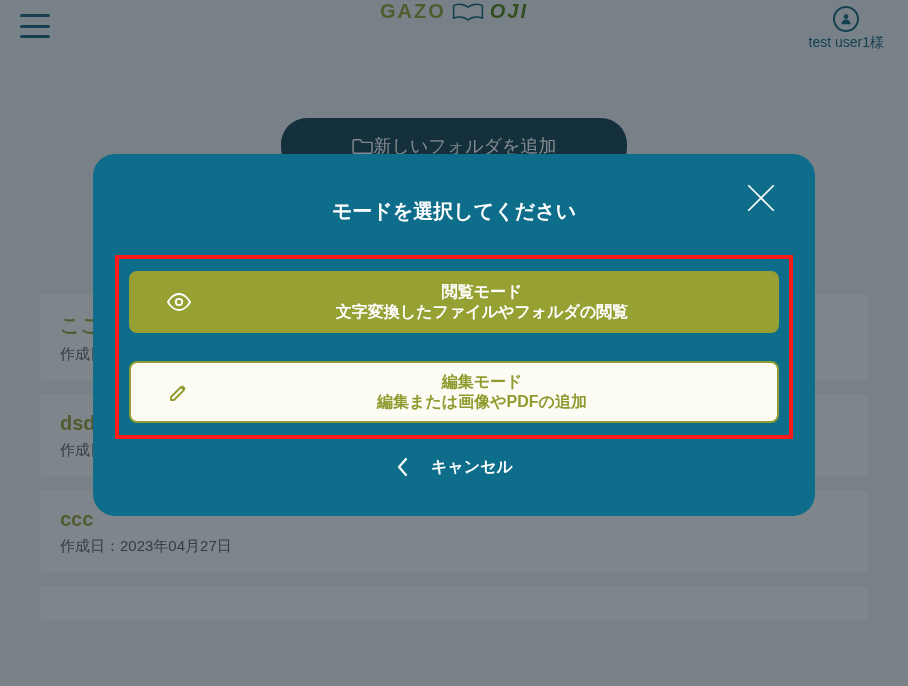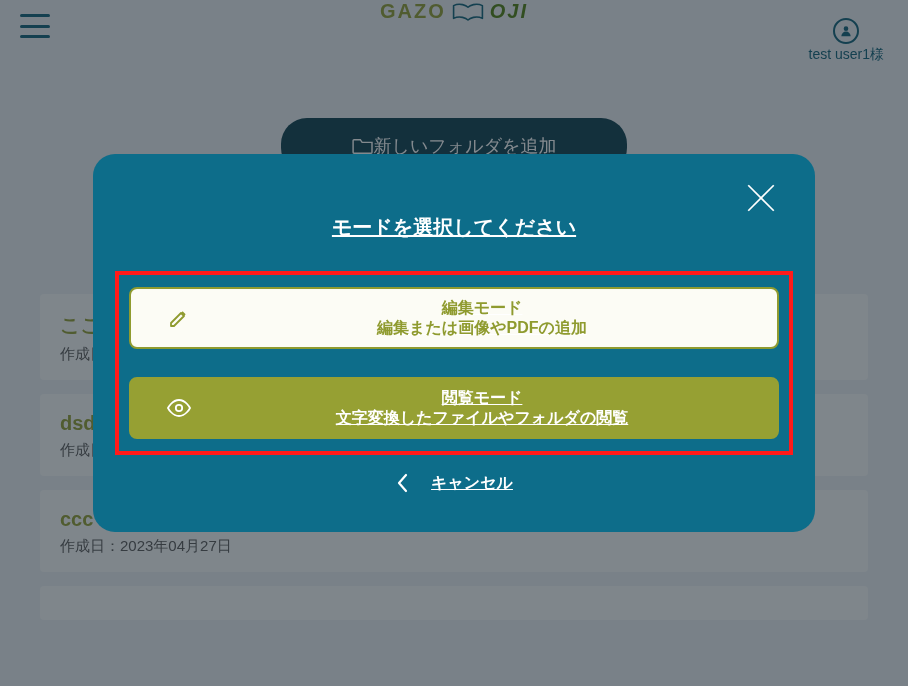--- a/index.html
+++ b/index.html
@@ -28,21 +28,21 @@
     display: block; height: 3px; background: #0a5d75; border-radius: 2px; width: 100%;
   }
   .logo {
     display: flex; align-items: center; gap: 6px;
     font-weight: 800; letter-spacing: 2px; font-size: 20px;
   }
   .logo .g1 { color: #8f9b2f; }
   .logo .g2 { color: #4d7c0f; font-style: italic; }
   .logo-book { width: 32px; height: 20px; }
   .user-area {
-    position: absolute; right: 24px; top: 18px; text-align: center;
+    position: absolute; right: 24px; top: 6px; text-align: center;
     color: #0a5d75; font-size: 14px;
   }
   .user-icon {
     width: 26px; height: 26px; margin: 0 auto 2px;
     border: 2px solid #0a5d75; border-radius: 50%;
     display: flex; align-items: center; justify-content: center;
   }
   .user-icon svg { width: 14px; height: 14px; fill: #0a5d75; }
 
   .add-folder {
@@ -69,24 +69,23 @@
   .overlay {
     position: absolute; inset: 0;
     background: rgba(30,40,50,0.55);
     display: flex; align-items: flex-start; justify-content: center;
     padding-top: 154px;
   }
   .modal {
     width: 722px;
     background: #0d6d8a;
     border-radius: 22px;
-    padding: 60px 28px 38px;
+    padding: 44px 28px 38px;
     position: relative;
     color: #fff;
-    text-decoration: underline;
   }
   .modal-close {
     position: absolute; top: 24px; right: 34px;
     width: 40px; height: 40px; cursor: pointer;
     display: flex; align-items: center; justify-content: center;
   }
   .modal-close svg { width: 34px; height: 34px; stroke: #fff; stroke-width: 1.6; }
   .modal-title {
     text-align: center; font-size: 20px; font-weight: 700;
     margin-bottom: 30px;
@@ -197,46 +196,46 @@
       <svg viewBox="0 0 32 32">
         <line x1="4" y1="4" x2="28" y2="28"></line>
         <line x1="28" y1="4" x2="4" y2="28"></line>
       </svg>
     </div>
 
     <div class="modal-title">モードを選択してください</div>
 
     <div class="highlight-box">
 
+      <div class="mode-btn mode-view">
+        <div class="icon-slot">
+          <svg width="26" height="20" viewBox="0 0 26 20">
+            <path d="M13 2C6 2 2 10 2 10s4 8 11 8 11-8 11-8-4-8-11-8z" fill="none" stroke="#fff" stroke-width="1.8"></path>
+            <circle cx="13" cy="10" r="3.2" fill="none" stroke="#fff" stroke-width="1.8"></circle>
+          </svg>
+        </div>
+        <div class="text-slot">
+          <span class="line1">閲覧モード</span>
+          <span class="line2">文字変換したファイルやフォルダの閲覧</span>
+        </div>
+      </div>
+
       <div class="mode-btn mode-edit">
         <div class="icon-slot">
           <svg width="24" height="24" viewBox="0 0 24 24">
             <path d="M4 17l10-10 3 3-10 10H4v-3z" fill="none" stroke="#8f9b2f" stroke-width="1.8" stroke-linejoin="round"></path>
             <path d="M15 6l3 3" fill="none" stroke="#8f9b2f" stroke-width="1.8"></path>
           </svg>
         </div>
         <div class="text-slot">
           <span class="line1">編集モード</span>
           <span class="line2">編集または画像やPDFの追加</span>
         </div>
       </div>
 
-      <div class="mode-btn mode-view">
-        <div class="icon-slot">
-          <svg width="26" height="20" viewBox="0 0 26 20">
-            <path d="M13 2C6 2 2 10 2 10s4 8 11 8 11-8 11-8-4-8-11-8z" fill="none" stroke="#fff" stroke-width="1.8"></path>
-            <circle cx="13" cy="10" r="3.2" fill="none" stroke="#fff" stroke-width="1.8"></circle>
-          </svg>
-        </div>
-        <div class="text-slot">
-          <span class="line1">閲覧モード</span>
-          <span class="line2">文字変換したファイルやフォルダの閲覧</span>
-        </div>
-      </div>
-
     </div>
 
     <div class="cancel-row">
       <svg class="chev" viewBox="0 0 12 20">
         <path d="M10 2 L3 10 L10 18" fill="none" stroke="#fff" stroke-width="2.2" stroke-linecap="round" stroke-linejoin="round"></path>
       </svg>
       <span>キャンセル</span>
     </div>
 
   </div>

